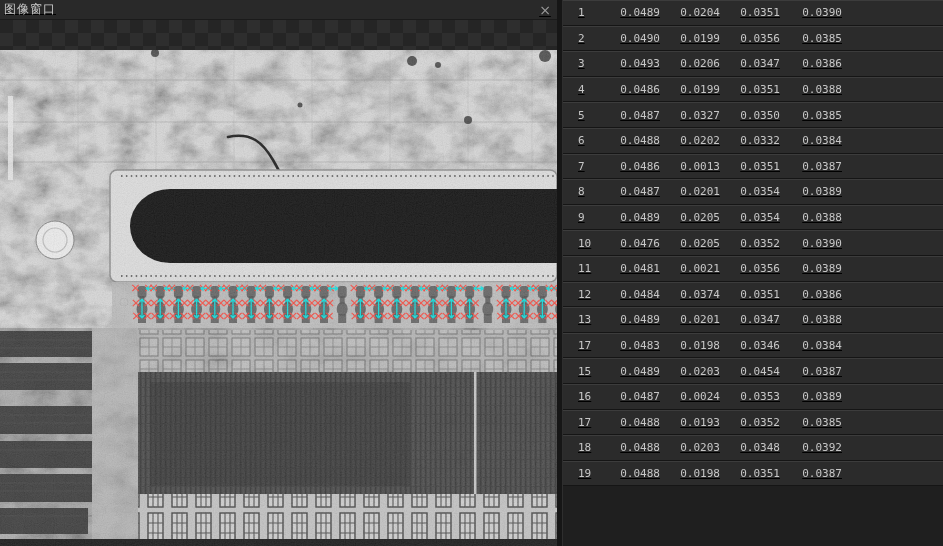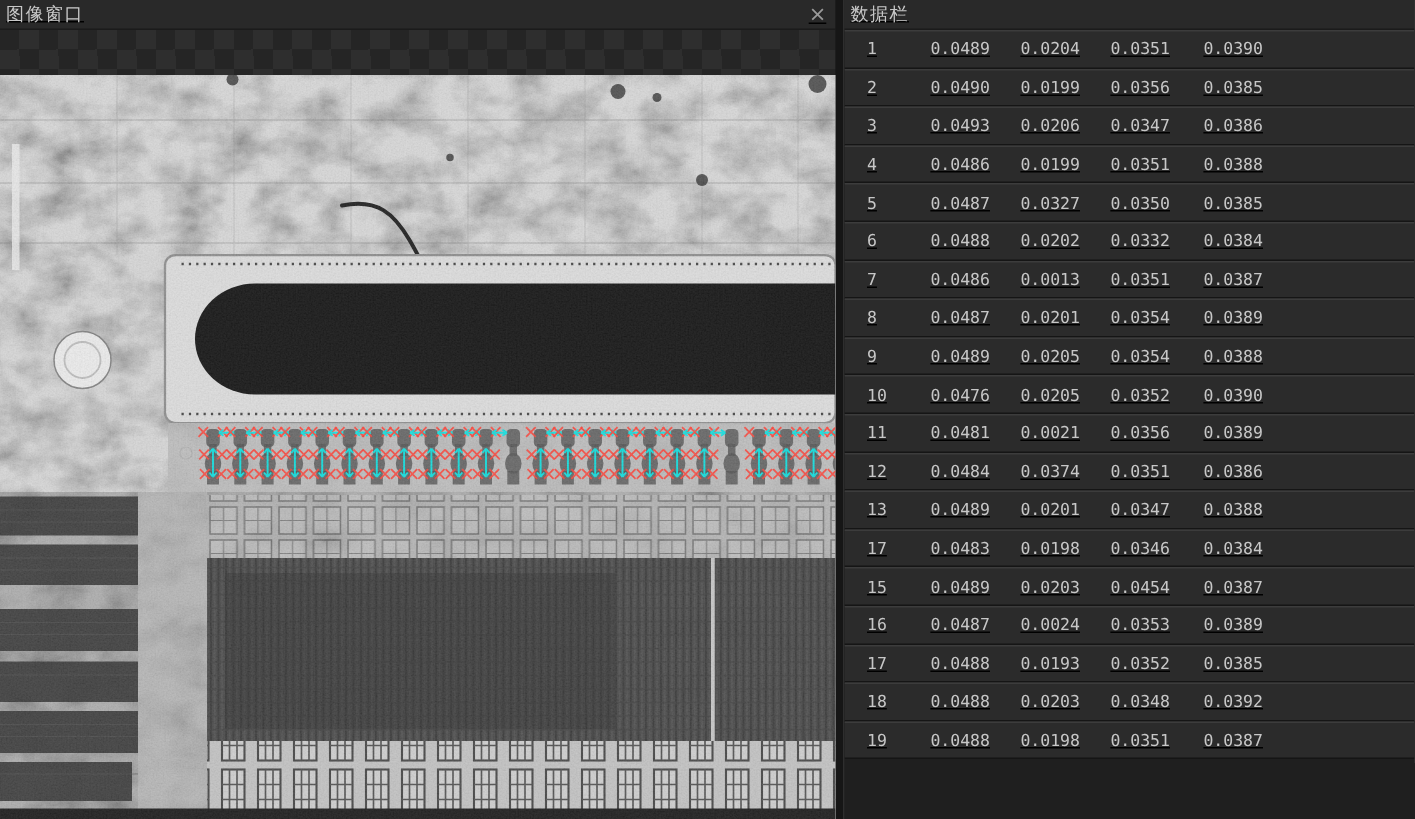--- a/index.html
+++ b/index.html
@@ -520,23 +520,20 @@
         <rect x="0" y="489" width="557" height="7" fill="#101010"></rect>
 
         <rect x="0" y="0" width="557" height="496" filter="url(#grain)" opacity="0.16"></rect>
       </svg>
     </div>
   </section>
 
   <div class="panel-divider"></div>
 
   <section class="panel data-panel">
-    <header class="titlebar">
-      <span class="title">数据栏</span>
-    </header>
     <div class="tbody" id="tbody">
         <div class="tr">
           <span class="cell c0">1</span>
           <span class="cell c1">0.0489</span>
           <span class="cell c2">0.0204</span>
           <span class="cell c3">0.0351</span>
           <span class="cell c4">0.0390</span>
         </div>
         <div class="tr">
           <span class="cell c0">2</span>

